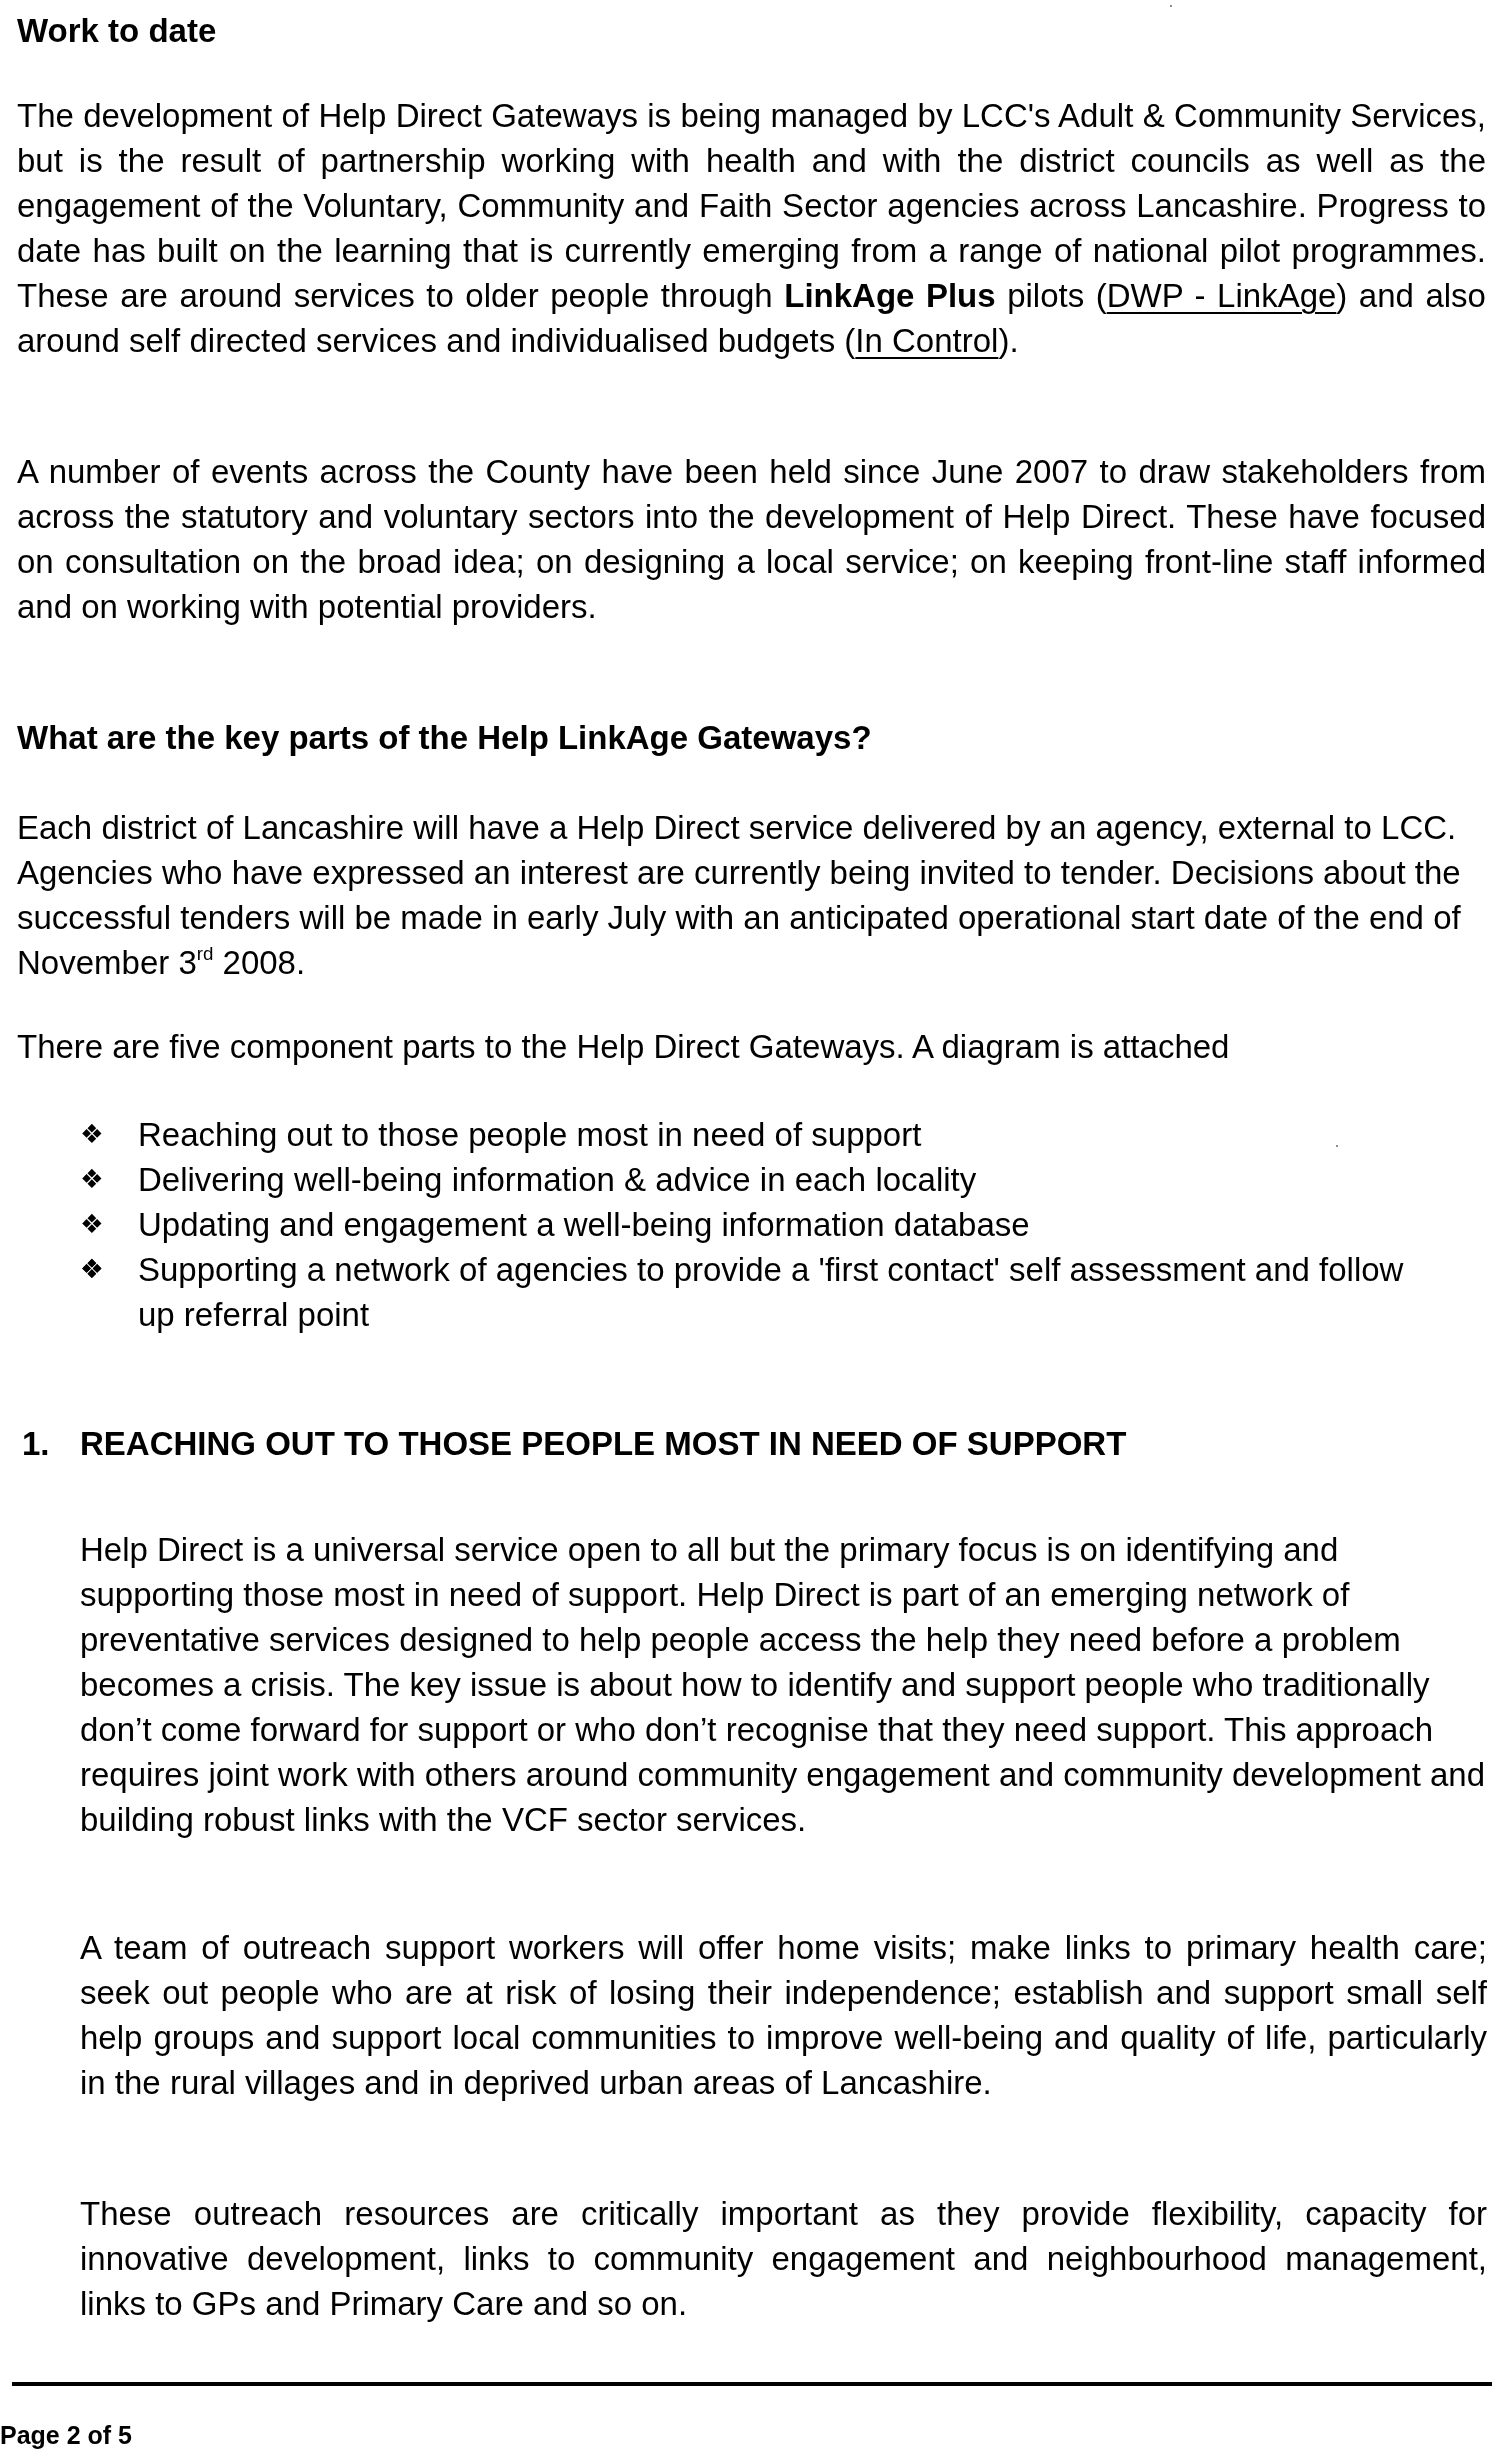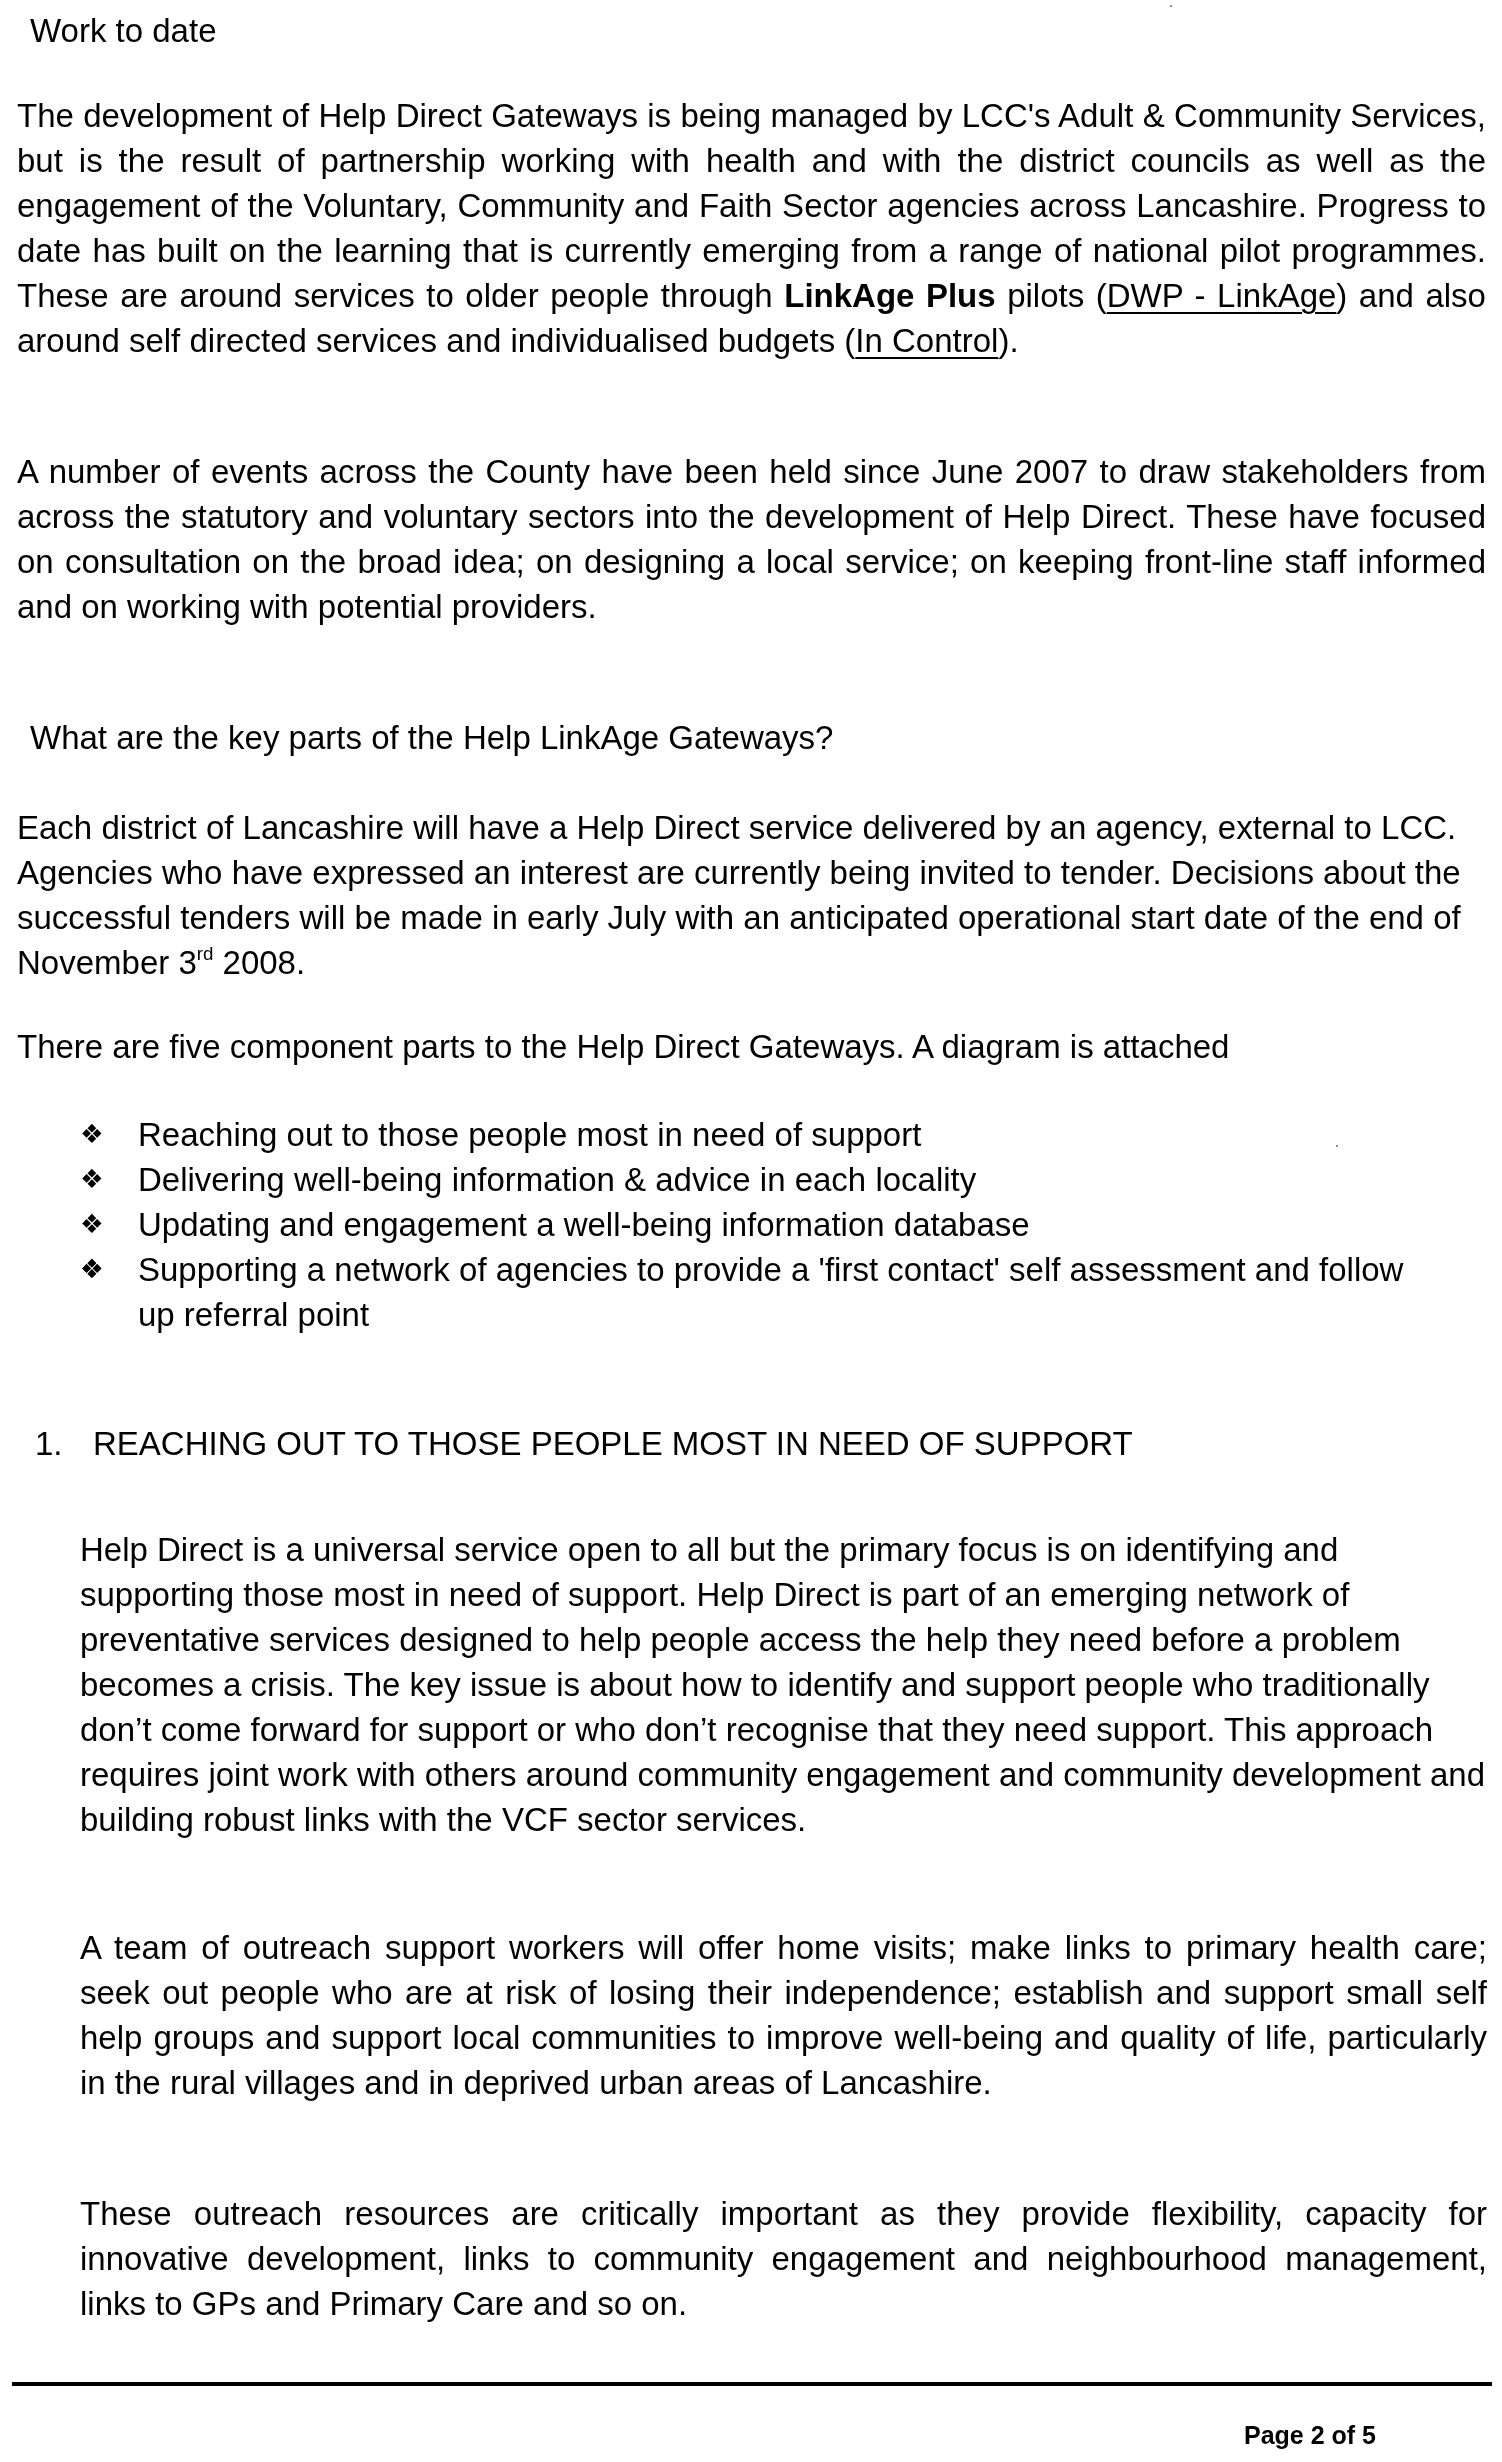--- a/index.html
+++ b/index.html
@@ -2,32 +2,32 @@
 <html style="font-size:12.4px"><head>
 <meta charset="utf-8">
 <style>
   html, body { margin: 0; padding: 0; background: #ffffff; }
   body {
     width: 1502px; height: 2462px; position: relative; overflow: hidden;
     font-family: "Liberation Sans", sans-serif; color: #000;
   }
   .blk { position: absolute; font-size: 33px; line-height: 45px; margin: 0; }
   .just { text-align: justify; text-align-last: left; }
-  .h { font-weight: normal; margin-left: 13px; }
+  .h { font-weight: bold; }
   .w-full { left: 17px; width: 1469px; }
   .w-ind { left: 80px; width: 1407px; margin-top: 16px; }
   b.inline-bold { font-weight: bold; }
   .ul { text-decoration: underline; text-underline-offset: 4.7px; text-decoration-thickness: 2.3px; }
   sup { font-size: 18.7px; line-height: 0; vertical-align: 14px; text-align: center; }
   ul.bullets { list-style: none; padding: 0; margin: 0; }
   ul.bullets li { position: relative; padding-left: 58px; }
   ul.bullets li .bullet { position: absolute; left: 0; top: 0; font-size: 26.4px; }
   .num { position: absolute; left: -58px; }
   .rule { position: absolute; left: 12.4px; width: 1480px; top: 2382px; height: 3.9px; background: #000; }
-  .page { position: absolute; left: 0; width: 1376px; top: 2420px; text-align: right; font-size: 25px; font-weight: bold; line-height: 31px; }
+  .page { position: absolute; left: 0; width: 1376px; top: 2420px; text-align: left; font-size: 25px; font-weight: bold; line-height: 31px; }
   .speck { position: absolute; width: 2.3px; height: 2.3px; background: #666; border-radius: 50%; }
 </style>
 </head>
 <body>
 
 <div class="blk h w-full" style="top:7.8px;">Work to date</div>
 
 <p class="blk just w-full" style="top:93px;"><span>The development of Help Direct Gateways is being managed by LCC's Adult &amp; Community Services, but is the result of partnership working with health and with the district councils as well as the engagement of the Voluntary, Community and Faith Sector agencies across Lancashire.  Progress to date has built on the learning that is currently emerging from a range of national pilot programmes.  These are around services to older people through </span><b class="inline-bold">LinkAge Plus</b><span> pilots (</span><span class="ul">DWP - LinkAge</span><span>) and also around self directed services and individualised budgets (</span><span class="ul">In Control</span><span>).</span></p>
 
 <p class="blk just w-full" style="top:449px;">A number of events across the County have been held since June 2007 to draw stakeholders from across the statutory and voluntary sectors into the development of Help Direct.  These have focused on consultation on the broad idea; on designing a local service; on keeping front-line staff informed and on working with potential providers.</p>

